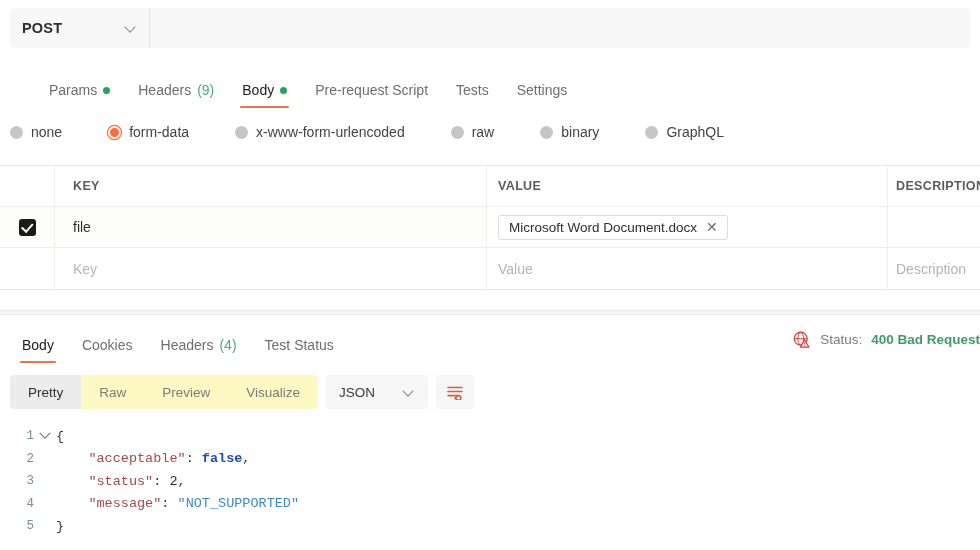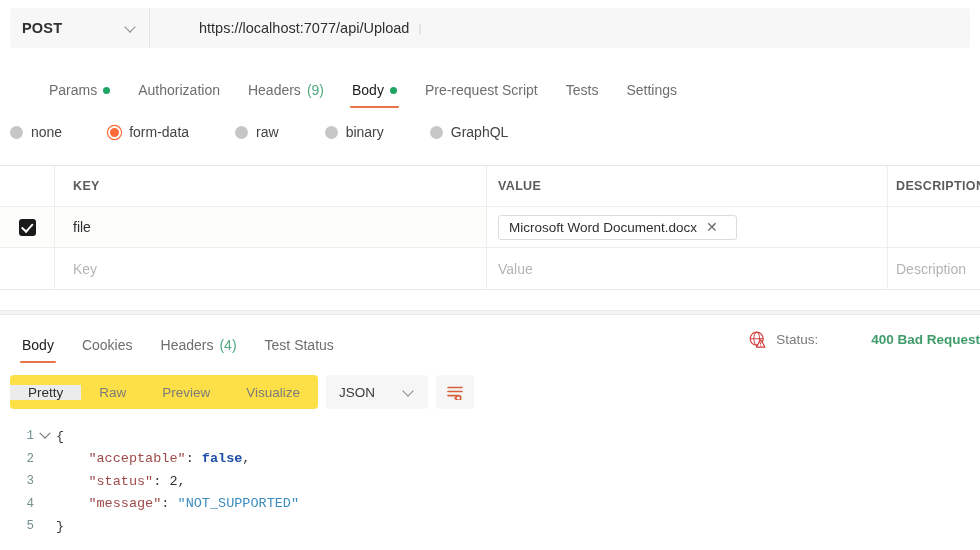--- a/index.html
+++ b/index.html
@@ -243,21 +243,21 @@
     height: 8.5px;
     border-right: 2px solid #ffffff;
     border-bottom: 2px solid #ffffff;
     transform: rotate(42deg);
   }
   .filechip {
     display: inline-flex;
     align-items: center;
     gap: 9px;
     height: 25px;
-    padding: 0 18px 0 10px;
+    padding: 0 9px 0 10px;
     border: 1px solid #dcdcdc;
     border-radius: 3px;
     background: #ffffff;
     box-sizing: border-box;
   }
   .filechip .fname {
     font-size: 13.5px;
     color: #2f2f2f;
     white-space: nowrap;
   }
@@ -312,39 +312,37 @@
     flex: 0 0 auto;
   }
   .status-label {
     font-size: 13.5px;
     color: #7a7a7a;
   }
   .status-value {
     font-size: 13.5px;
     color: #3f9c6a;
     font-weight: bold;
-    margin-left: 44px;
   }
 
   
   .res-toolbar {
     position: absolute;
     left: 10px;
     top: 375px;
     display: flex;
     align-items: center;
     gap: 8px;
   }
   .seg {
     display: flex;
     height: 34px;
-    background: #fde047;
+    background: #fef9c3;
     border-radius: 4px;
     overflow: hidden;
-    align-items: center;
   }
   .seg-item {
     display: flex;
     align-items: center;
     padding: 0 18px;
     font-size: 13.5px;
     color: #7b7b7b;
     cursor: pointer;
     white-space: nowrap;
   }
@@ -426,33 +424,26 @@
 </head>
 <body>
 
 <div class="app">
 
   <div class="urlbar">
     <div class="method">
       <span class="method-label">POST</span>
       <span class="chev"></span>
     </div>
-    <div class="url-text">
-      <span>https://localhost:7077/api/Upload</span>
-      <span class="url-caret">|</span>
-    </div>
   </div>
 
   <div class="req-tabs">
     <div class="rtab">
       <span>Params</span>
       <span class="dot"></span>
-    </div>
-    <div class="rtab">
-      <span>Authorization</span>
     </div>
     <div class="rtab">
       <span>Headers</span>
       <span class="count">(9)</span>
     </div>
     <div class="rtab active">
       <span>Body</span>
       <span class="dot"></span>
     </div>
     <div class="rtab">
@@ -467,20 +458,24 @@
   </div>
 
   <div class="radios">
     <div class="radio">
       <span class="rcircle"></span>
       <span>none</span>
     </div>
     <div class="radio sel">
       <span class="rcircle"></span>
       <span>form-data</span>
+    </div>
+    <div class="radio">
+      <span class="rcircle"></span>
+      <span>x-www-form-urlencoded</span>
     </div>
     <div class="radio">
       <span class="rcircle"></span>
       <span>raw</span>
     </div>
     <div class="radio">
       <span class="rcircle"></span>
       <span>binary</span>
     </div>
     <div class="radio">

